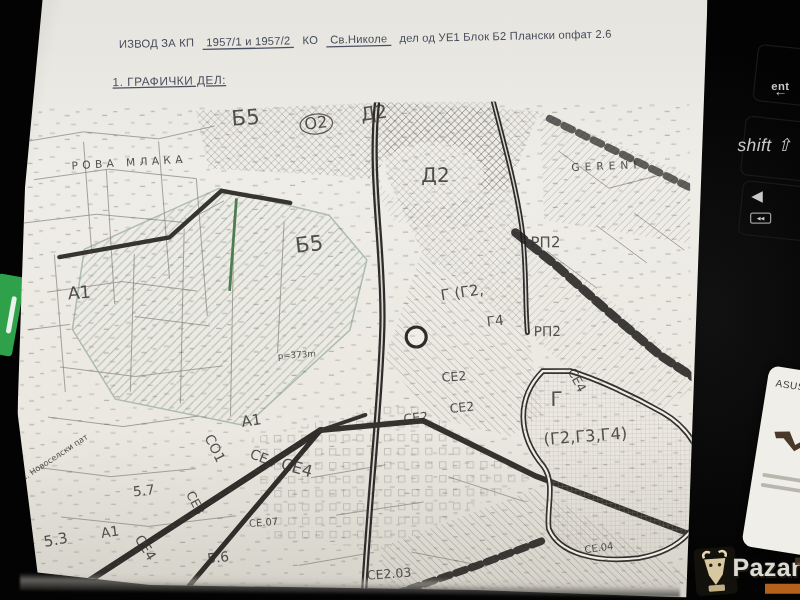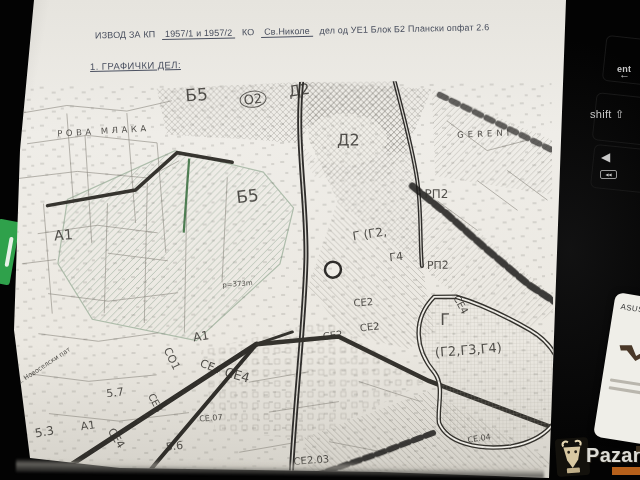--- a/index.html
+++ b/index.html
@@ -60,21 +60,21 @@
 
 <div class="scene">
 
   <div class="kb-sheen"></div>
 
   <div class="key-outline" style="left:604px;top:38px;width:60px;height:44px;"></div>
   <div class="kb-text" style="left:617px;top:64px;font-size:9px;font-weight:bold;">ent</div>
   <div class="kb-text" style="left:619px;top:68px;font-size:11px;">←</div>
 
   <div class="key-outline" style="left:594px;top:96px;width:74px;height:46px;"></div>
-  <div class="kb-text" style="left:590px;top:108px;font-size:11px;"><span>shift</span> <span>⇧</span></div>
+  <div class="kb-text" style="left:590px;top:108px;font-size:14px;font-style:italic;"><span>shift</span> <span>⇧</span></div>
 
   <div class="key-outline" style="left:592px;top:148px;width:80px;height:42px;"></div>
   <div class="kb-text" style="left:601px;top:150px;font-size:12px;">◀</div>
   <div class="media-key" style="left:600px;top:170px;">◀◀</div>
 
   <div class="green-card">
     <div class="bar"></div>
   </div>
 
   <div class="asus">

